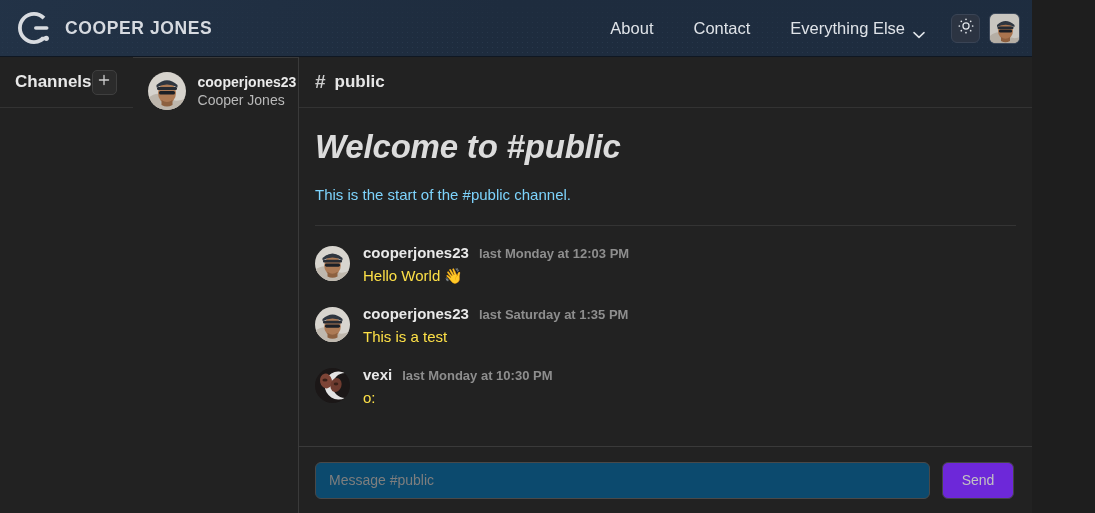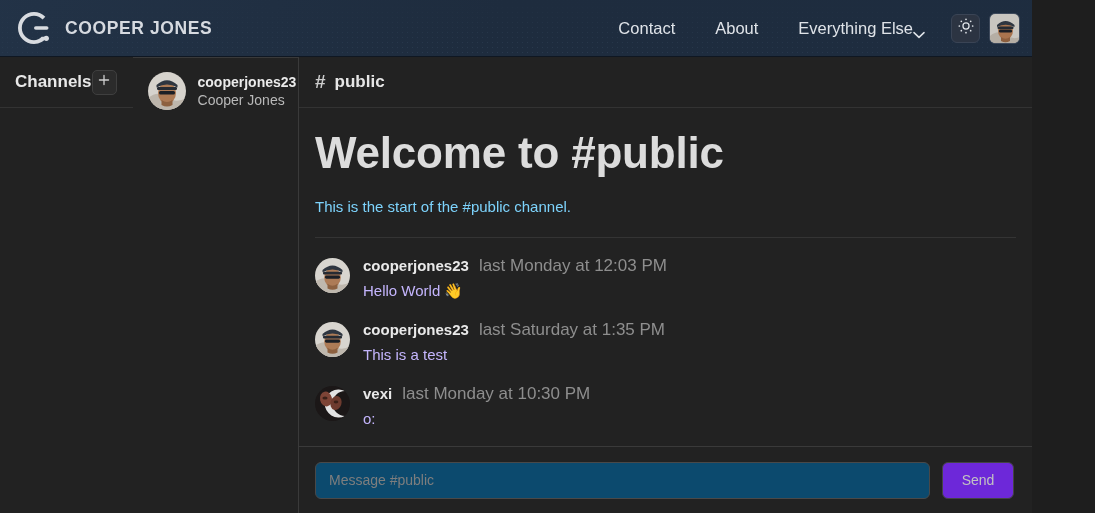--- a/index.html
+++ b/index.html
@@ -81,21 +81,21 @@
     color: #dfe3e8;
     font-size: 16.5px;
     padding: 6px 20px;
     text-decoration: none;
     white-space: nowrap;
     font-weight: 400;
   }
   .nav-drop {
     display: flex;
     align-items: center;
-    gap: 0;
+    gap: 8px;
     color: #dfe3e8;
     font-size: 16.5px;
     padding: 6px 16px 6px 20px;
     white-space: nowrap;
     cursor: default;
   }
   .chev {
     width: 12px; height: 8px;
     display: inline-block;
   }
@@ -228,24 +228,25 @@
   .ch-name { color: #e6e6e6; font-size: 17px; font-weight: 700; }
 
   .messages {
     flex: 1 1 auto;
     overflow-y: auto;
     padding: 12px 16px 0 16px;
     min-height: 0;
   }
   .welcome-title {
     color: #dcdcdc;
-    font-size: 44px;
+    font-size: 33px;
     font-weight: 700;
     letter-spacing: -0.2px;
     margin: 8px 0 0 0;
+    font-style: italic;
   }
   .welcome-sub {
     color: #7dd3fc;
     font-size: 15px;
     margin-top: 20px;
   }
   .hr {
     height: 1px;
     background: #343434;
     margin: 22px 0 18px 0;
@@ -263,23 +264,23 @@
     flex: 0 0 35px;
     margin-top: 2px;
   }
   .msg-body { min-width: 0; }
   .msg-head {
     display: flex;
     align-items: baseline;
     gap: 10px;
   }
   .msg-author { color: #e9e9e9; font-size: 15px; font-weight: 700; }
-  .msg-time { color: #8e8e8e; font-size: 17px; font-weight: 400; }
+  .msg-time { color: #8e8e8e; font-size: 13px; font-weight: 700; }
   .msg-text {
-    color: #c4b5fd;
+    color: #fde047;
     font-size: 15px;
     margin-top: 6px;
     line-height: 1.25;
   }
   .emoji { font-size: 15px; }
 
   
   .composer {
     flex: 0 0 67px;
     height: 67px;
@@ -327,22 +328,22 @@
         <svg viewBox="0 0 40 40" width="40" height="40" aria-hidden="true">
           <path d="M20 4 C11.2 4 4 11.2 4 20 C4 28.8 11.2 36 20 36 C25.6 36 30.4 33.2 33.2 28.8 L27.6 28.8 C25.6 31 23 32.2 20 32.2 C13.3 32.2 7.8 26.7 7.8 20 C7.8 13.3 13.3 7.8 20 7.8 C23.4 7.8 26.4 9.2 28.6 11.5 L31.3 8.8 C28.4 5.9 24.4 4 20 4 Z" fill="#d8dbe0"></path>
           <rect x="20" y="18.2" width="14.5" height="3.6" rx="1.8" fill="#d8dbe0"></rect>
           <circle cx="32.3" cy="30.3" r="2.6" fill="#d8dbe0"></circle>
         </svg>
       </span>
       <span class="brand-name">COOPER JONES</span>
     </a>
 
     <div class="nav">
+      <a class="nav-link" href="#">About</a>
       <a class="nav-link" href="#">Contact</a>
-      <a class="nav-link" href="#">About</a>
       <div class="nav-drop">
         <span>Everything Else</span>
         <span class="chev">
           <svg viewBox="0 0 12 8" width="12" height="8" aria-hidden="true">
             <path d="M1 1.6 L6 6.4 L11 1.6" stroke="#dfe3e8" stroke-width="1.5" fill="none" stroke-linecap="round" stroke-linejoin="round"></path>
           </svg>
         </span>
       </div>
 
       <div class="icon-btn">

